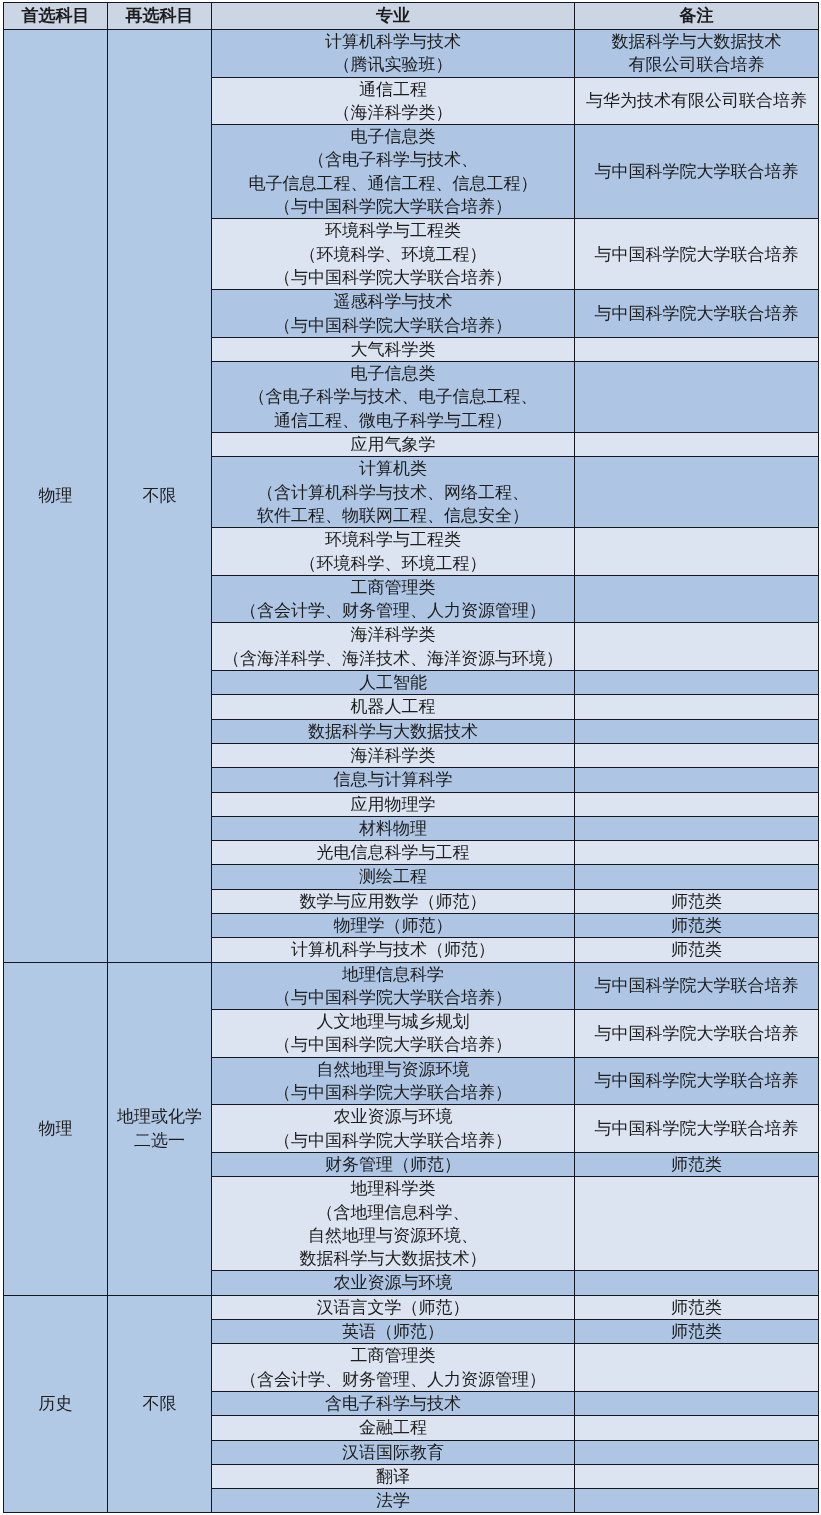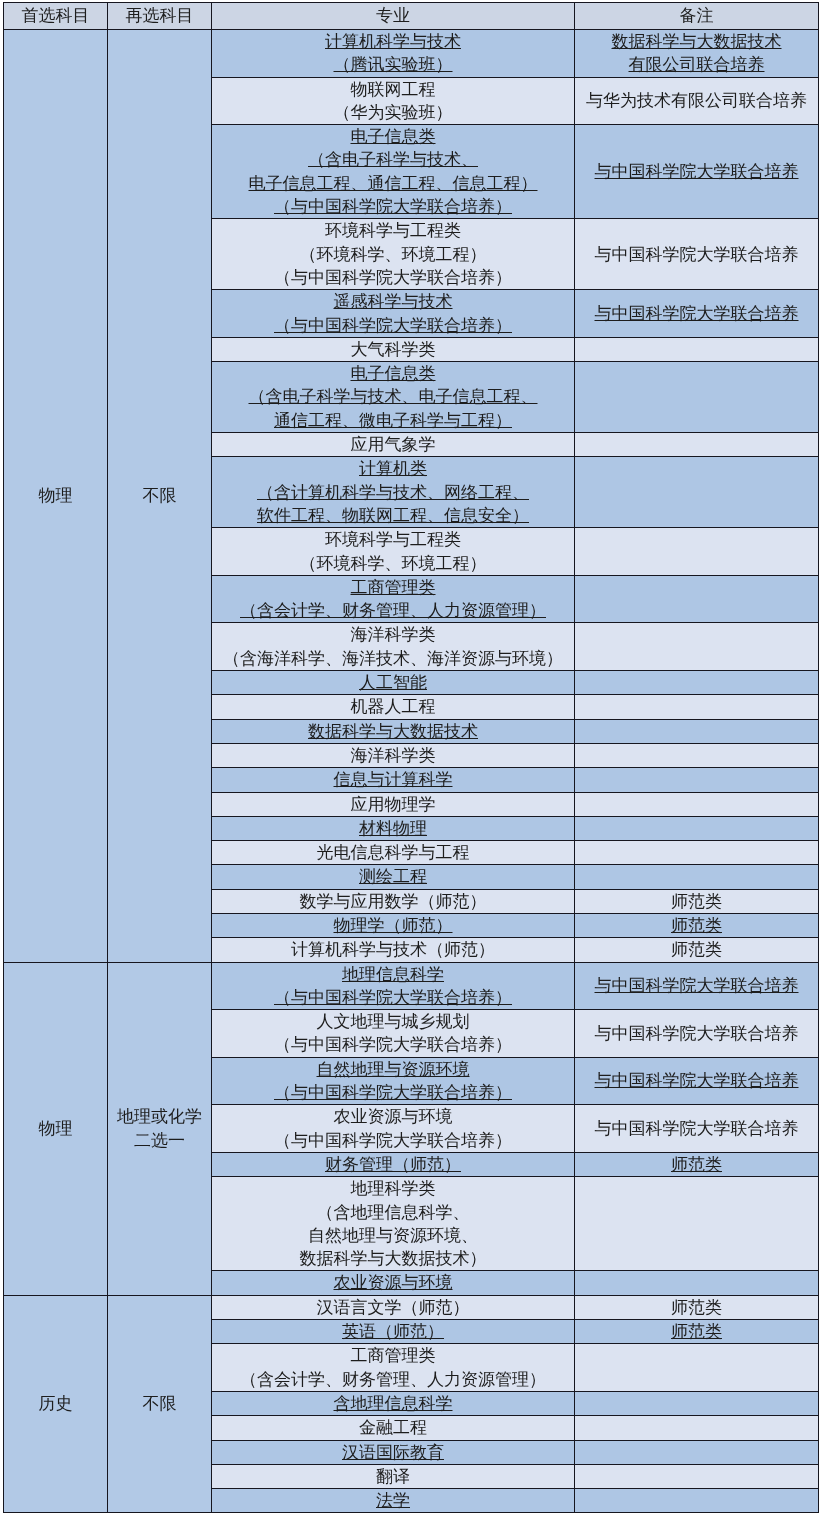--- a/index.html
+++ b/index.html
@@ -33,26 +33,26 @@
     border:1px solid var(--border);
     text-align:center;
     vertical-align:middle;
     padding:0;
     overflow:hidden;
   }
   th{
     height:26px;
     background:var(--header-bg);
     font-size:17px;
-    font-weight:400;
+    font-weight:700;
     line-height:26px;
   }
   td{font-size:17px;}
   td .line{line-height:23.3px;white-space:nowrap;}
-  tr.dark td.data{background:var(--row-dark);text-decoration:underline;}
+  tr.dark td.data{background:var(--row-dark);}
   tr.light td.data{background:var(--row-light);}
   td.subject-cell{
     background:var(--subject-bg);
     font-size:17px;
     text-align:center;
   }
   td.subject-cell .line{line-height:23.3px;}
 </style>
 </head>
 <body>
@@ -84,22 +84,22 @@
           <div class="line">计算机科学与技术</div>
           <div class="line">（腾讯实验班）</div>
         </td>
         <td class="data remark-cell">
           <div class="line">数据科学与大数据技术</div>
           <div class="line">有限公司联合培养</div>
         </td>
       </tr>
       <tr class="light">
         <td class="data major-cell">
-          <div class="line">物联网工程</div>
-          <div class="line">（华为实验班）</div>
+          <div class="line">通信工程</div>
+          <div class="line">（海洋科学类）</div>
         </td>
         <td class="data remark-cell">
           <div class="line">与华为技术有限公司联合培养</div>
         </td>
       </tr>
       <tr class="dark">
         <td class="data major-cell">
           <div class="line">电子信息类</div>
           <div class="line">（含电子科学与技术、</div>
           <div class="line">电子信息工程、通信工程、信息工程）</div>
@@ -345,21 +345,21 @@
       </tr>
       <tr class="light">
         <td class="data major-cell">
           <div class="line">工商管理类</div>
           <div class="line">（含会计学、财务管理、人力资源管理）</div>
         </td>
         <td class="data remark-cell"></td>
       </tr>
       <tr class="dark">
         <td class="data major-cell">
-          <div class="line">含地理信息科学</div>
+          <div class="line">含电子科学与技术</div>
         </td>
         <td class="data remark-cell"></td>
       </tr>
       <tr class="light">
         <td class="data major-cell">
           <div class="line">金融工程</div>
         </td>
         <td class="data remark-cell"></td>
       </tr>
       <tr class="dark">

